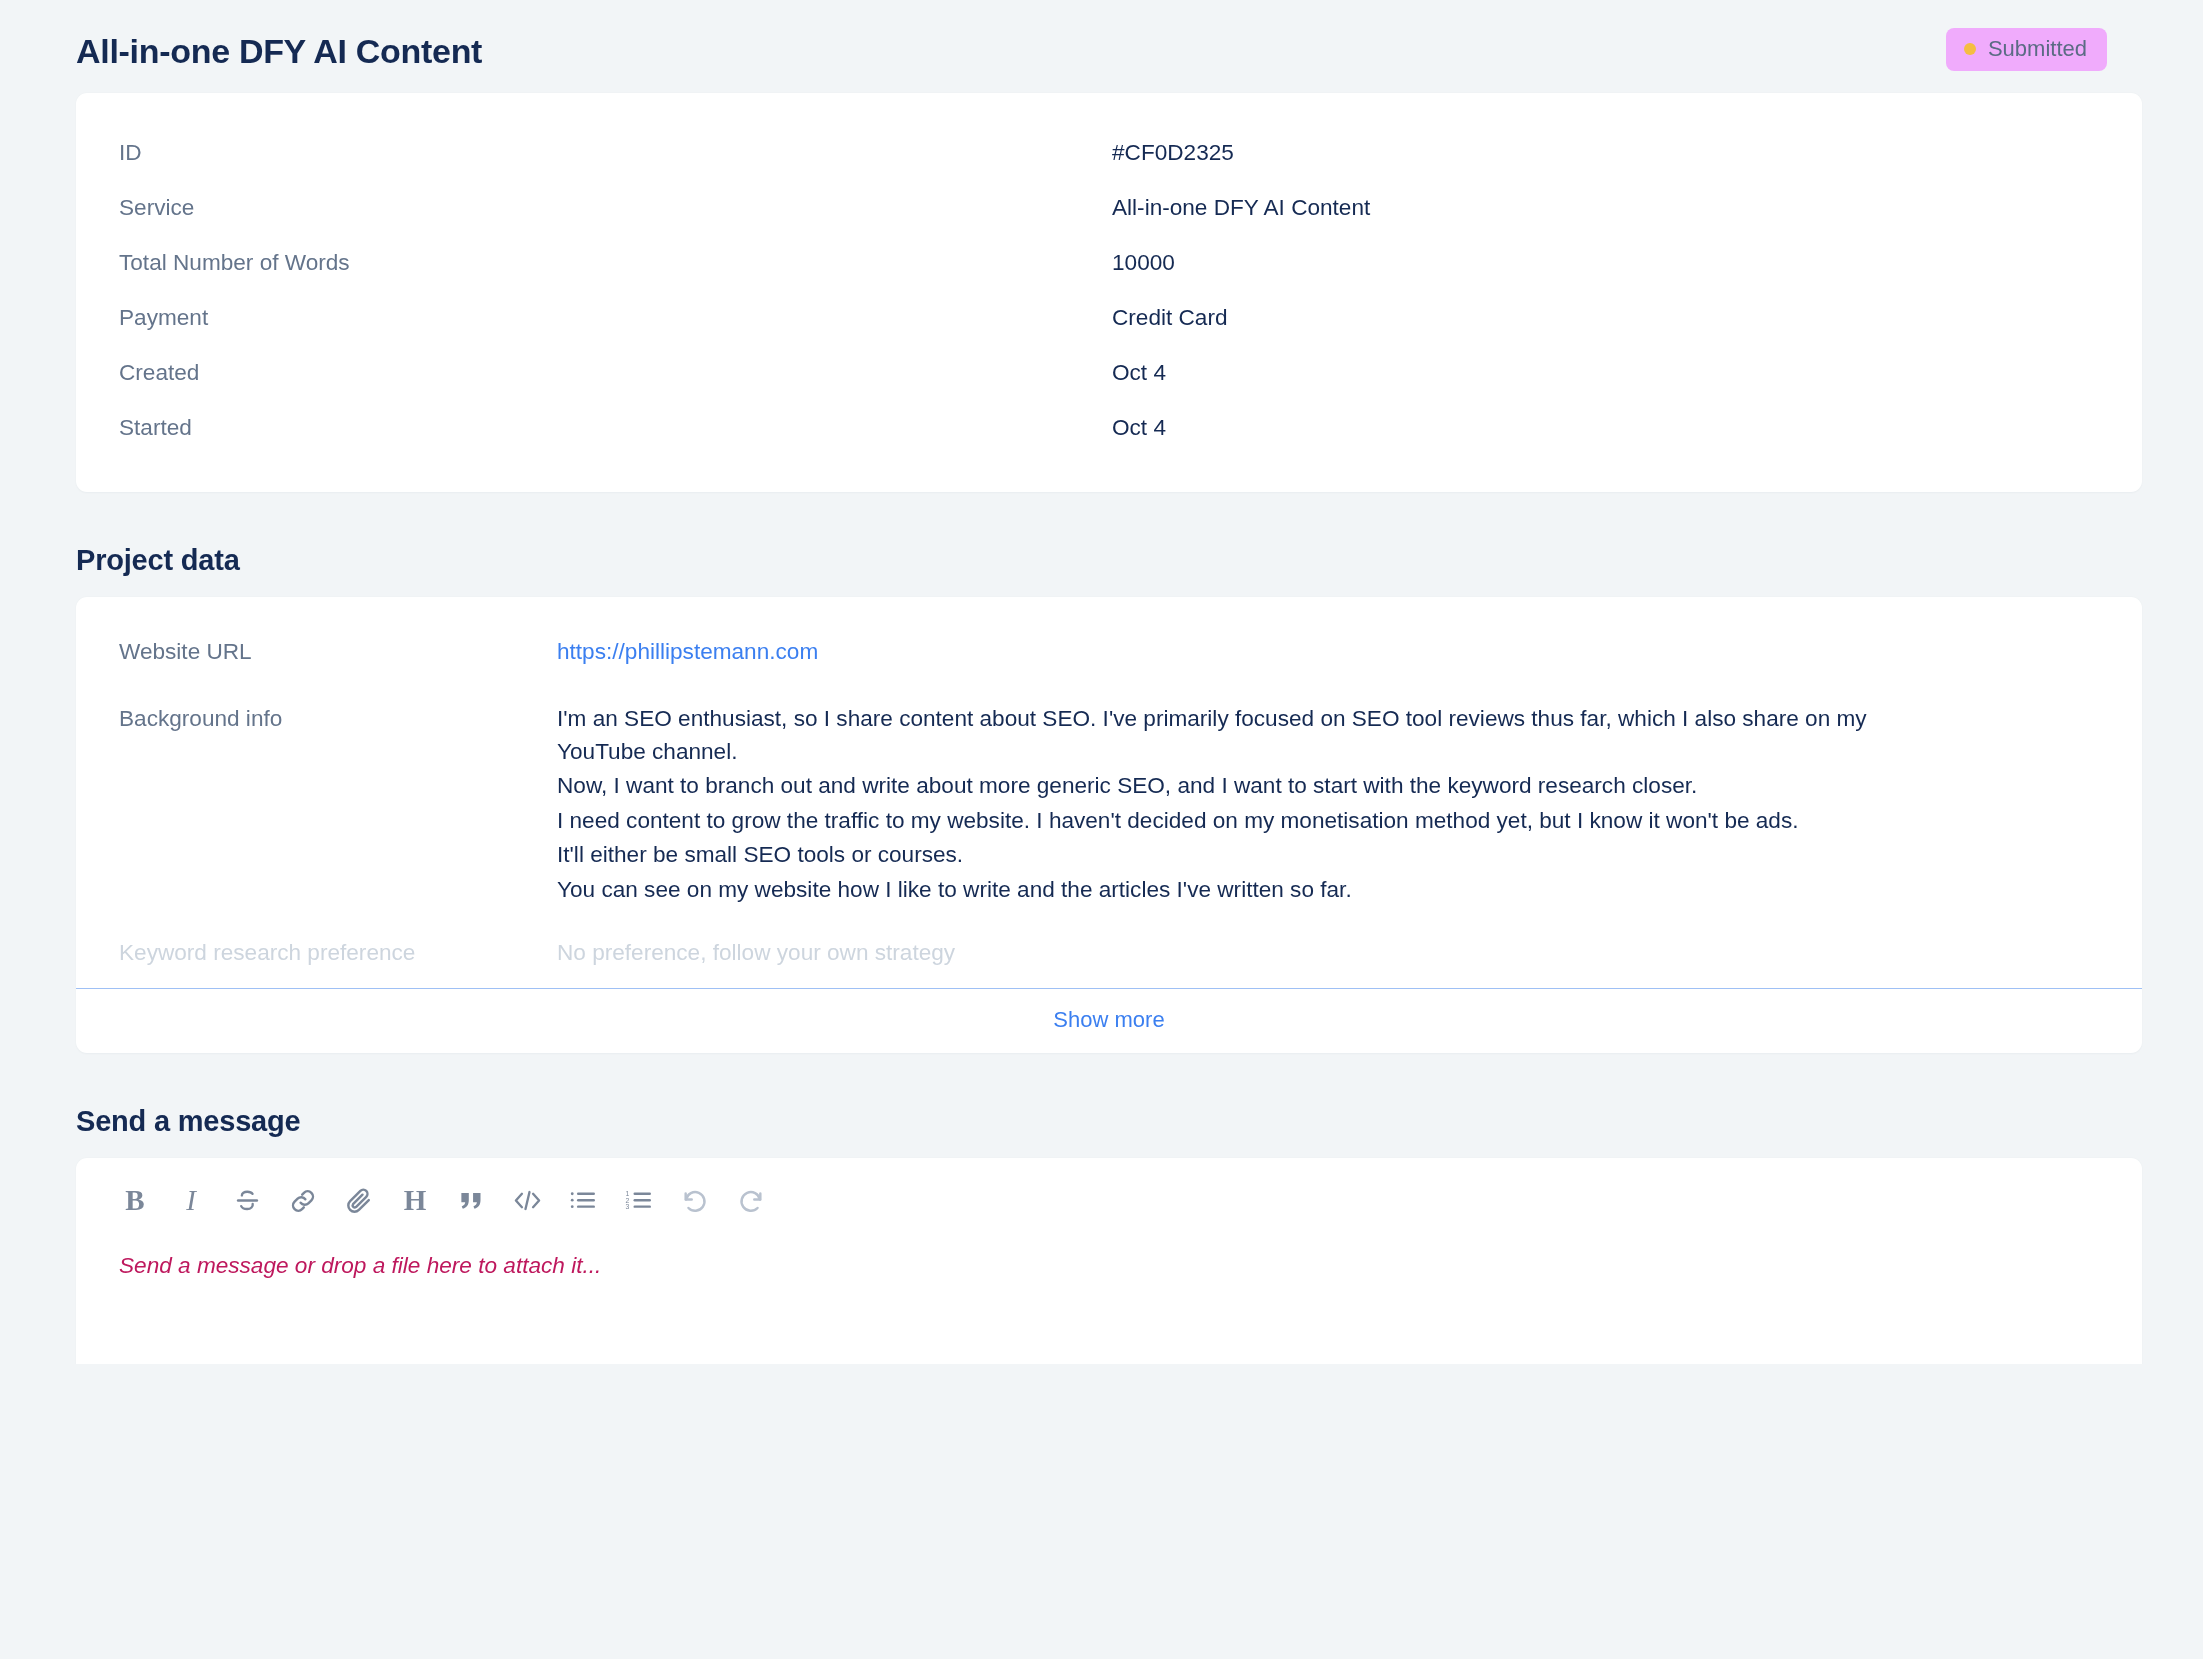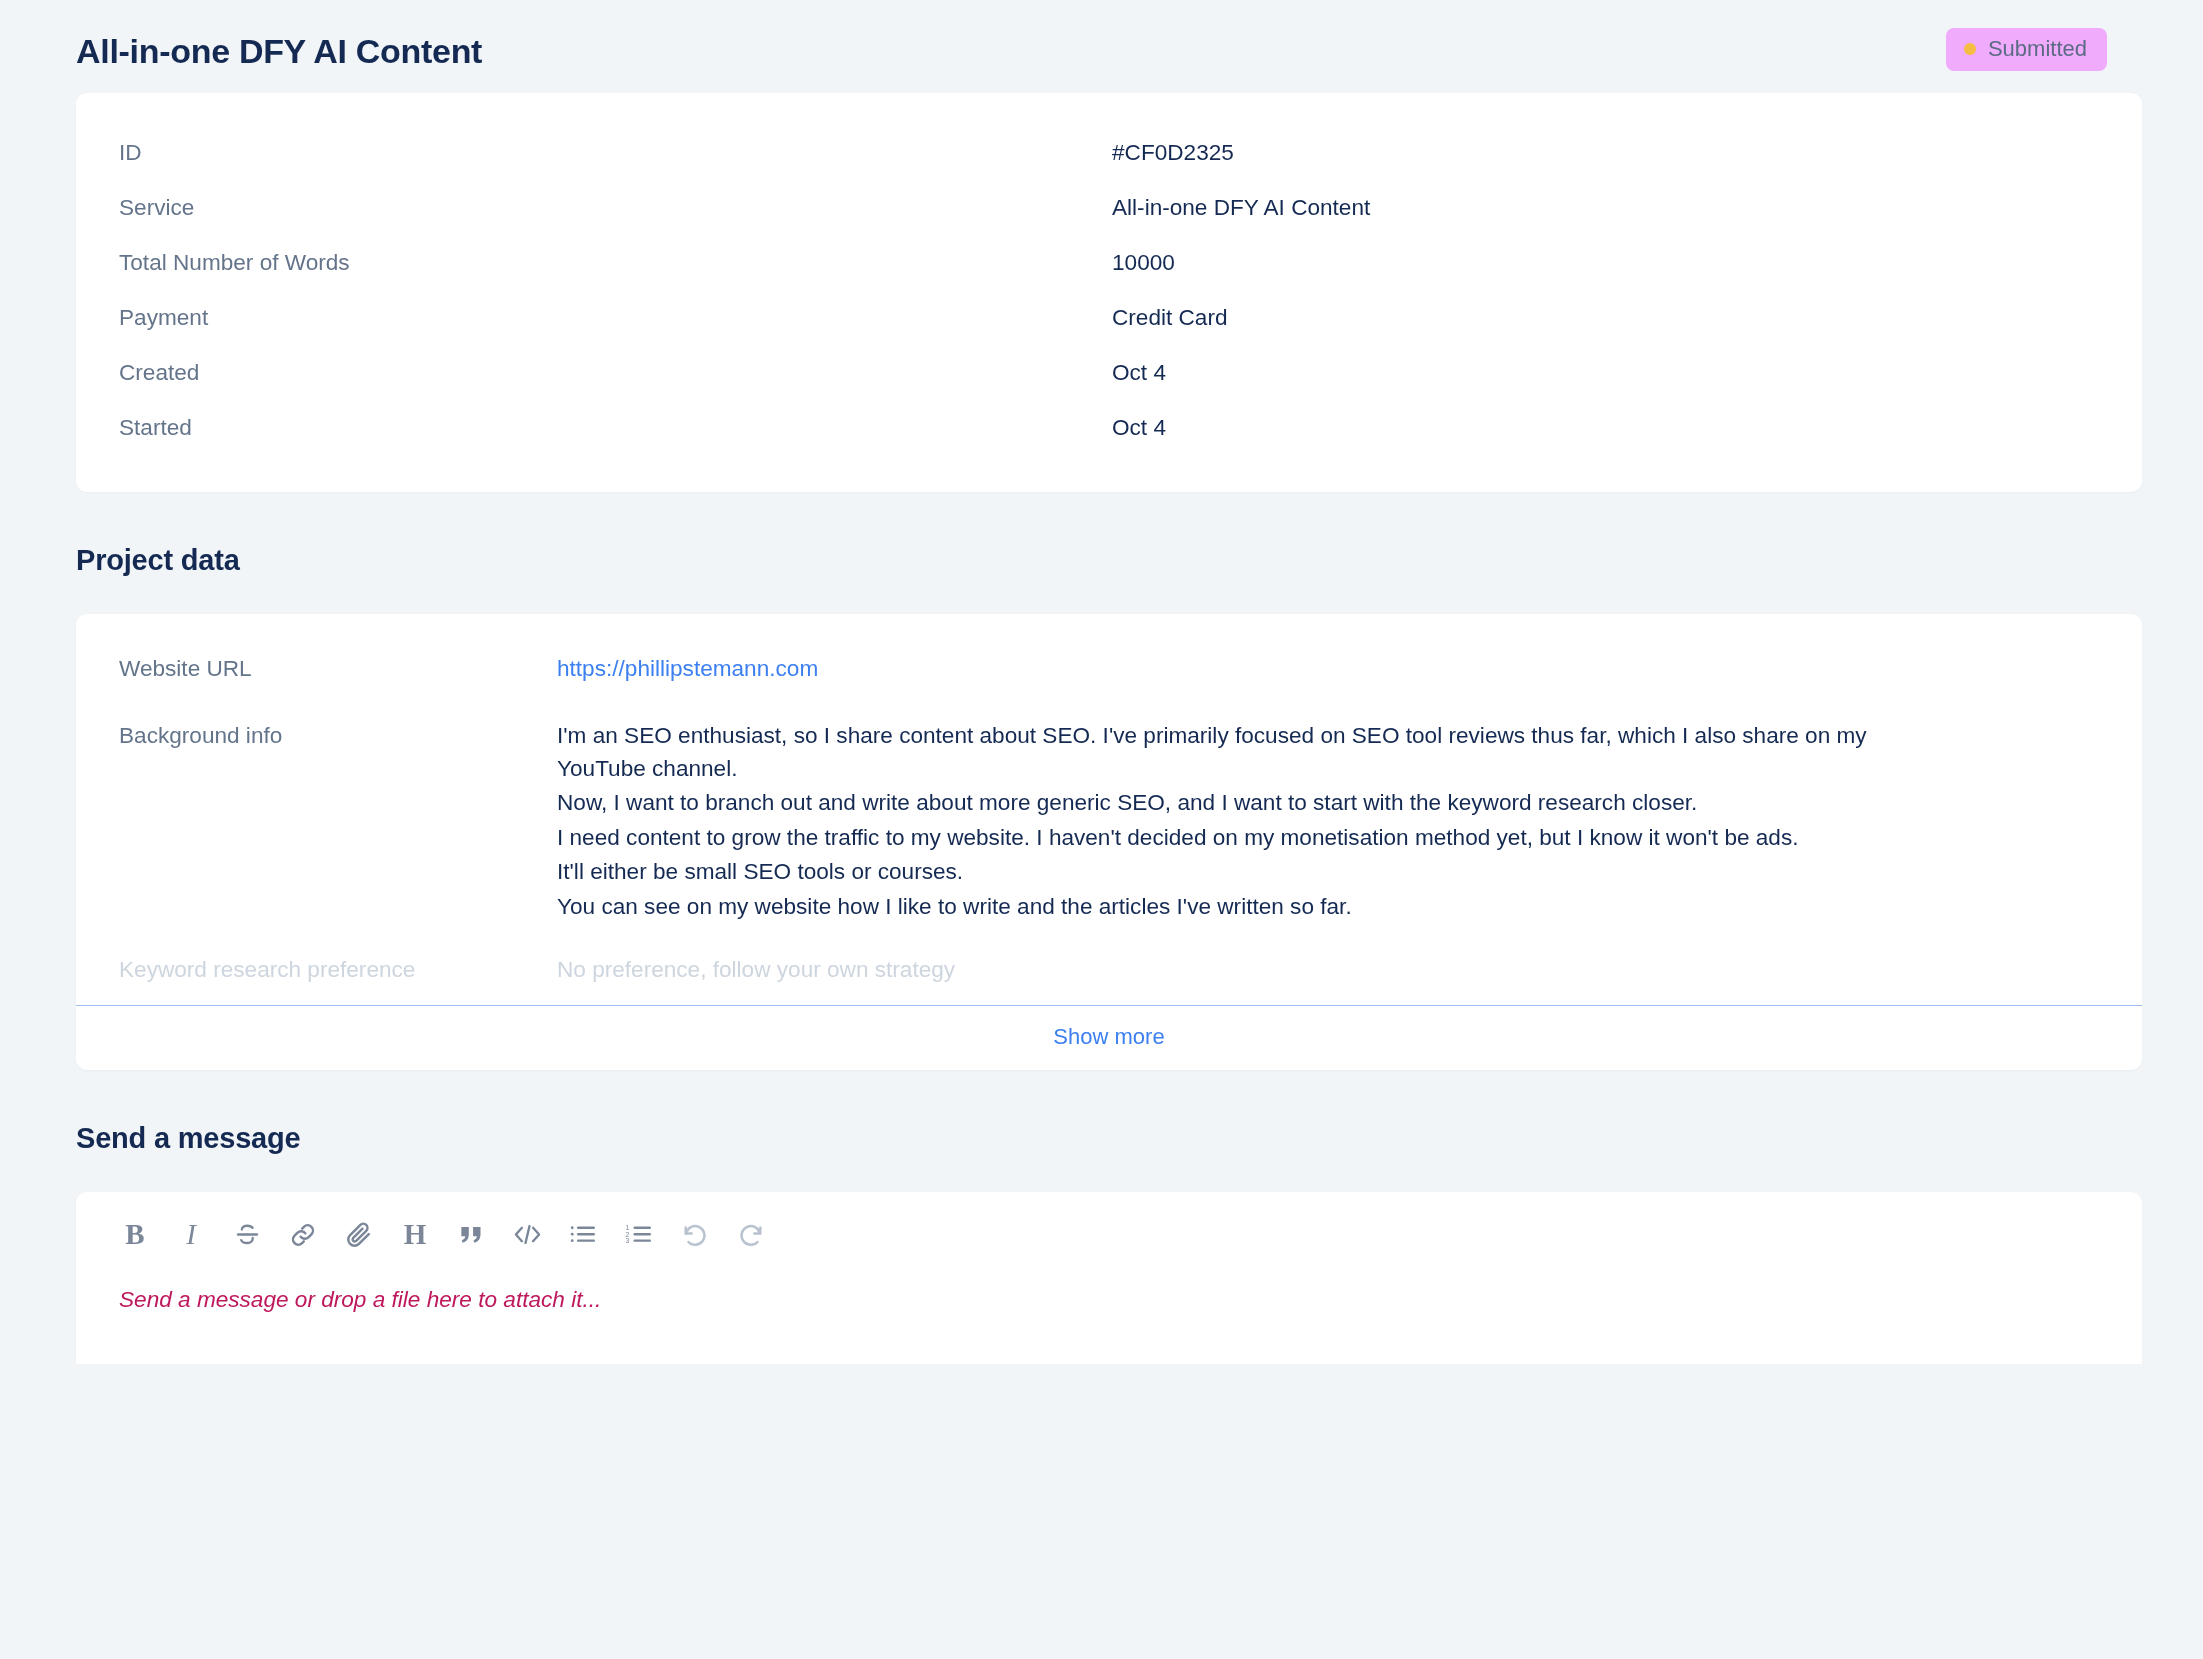--- a/index.html
+++ b/index.html
@@ -89,21 +89,21 @@
     line-height: 1.45;
     padding-top: 11px;
     flex: 1;
   }
 
   
   .section-heading {
     font-size: 29px;
     font-weight: bold;
     color: #152a53;
-    padding: 52px 0 37px 76px;
+    padding: 52px 0 20px 76px;
     letter-spacing: -0.2px;
   }
 
   
   .project-card {
     position: relative;
     padding-top: 30px;
     overflow: hidden;
   }
 

